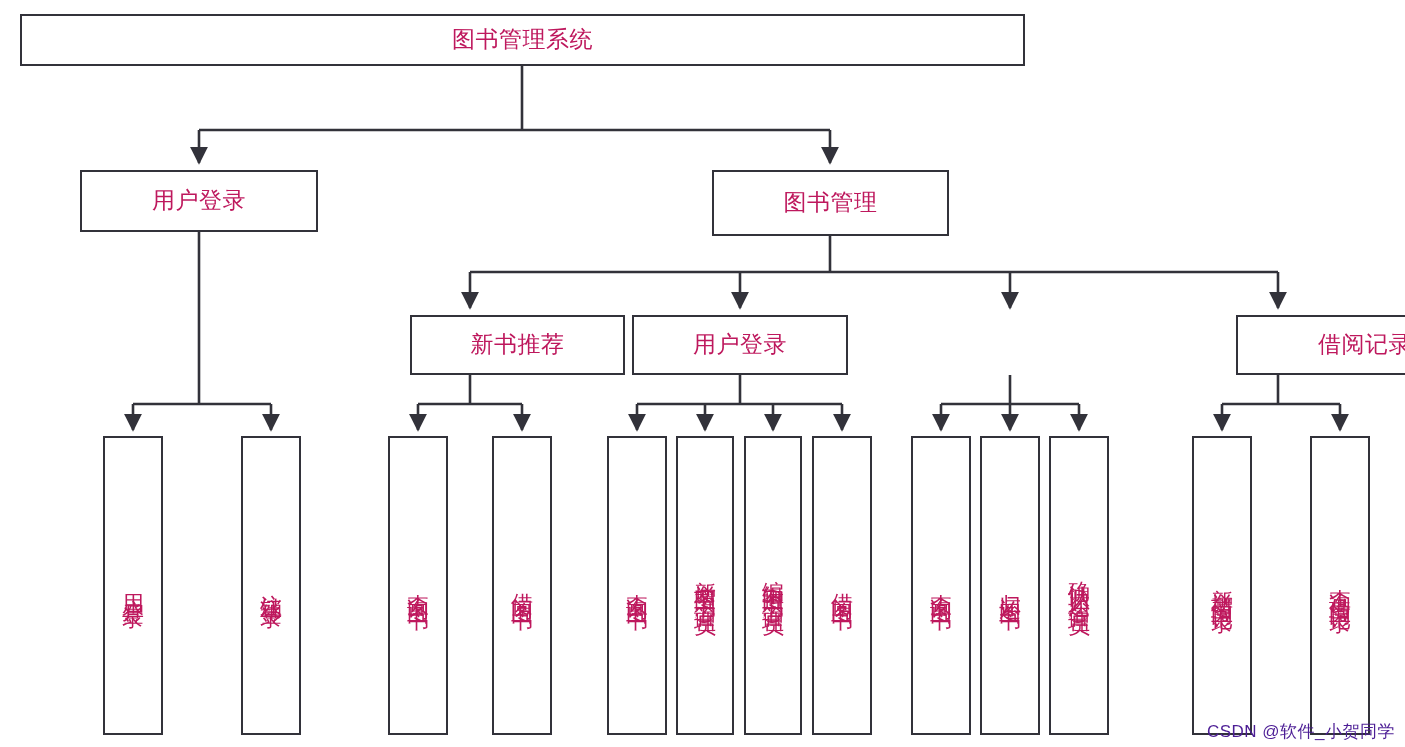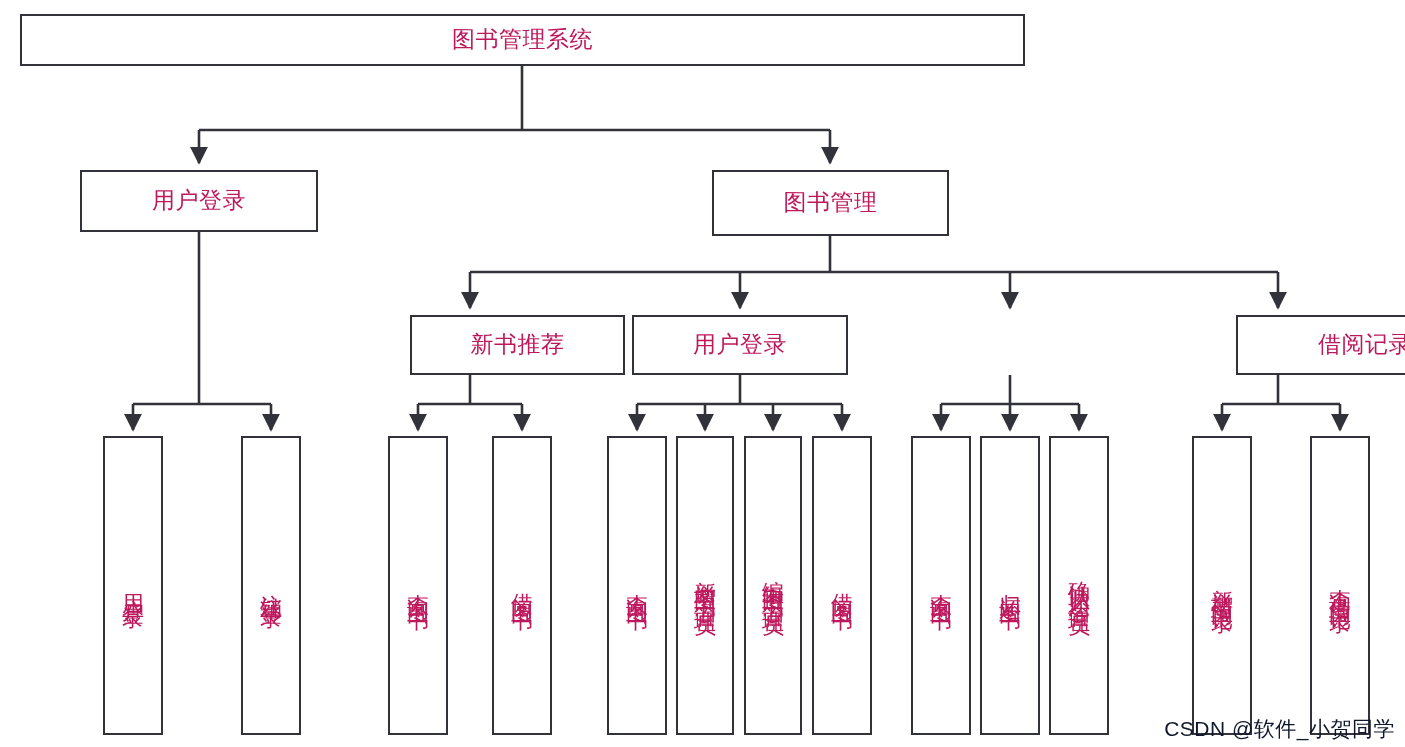--- a/index.html
+++ b/index.html
@@ -61,22 +61,22 @@
     font-size: 22px;
     letter-spacing: 5px;
     line-height: 1.0;
     white-space: nowrap;
     text-align: center;
   }
   #watermark {
     position: absolute;
     right: 10px;
     bottom: 4px;
-    font-size: 21px;
-    color: #0f172a;
+    font-size: 17px;
+    color: #4c1d95;
     letter-spacing: 0.5px;
     z-index: 5;
     white-space: nowrap;
     font-family: "Liberation Sans", "DejaVu Sans", sans-serif;
   }
 </style>
 </head>
 <body>
 
 <div id="canvas">

